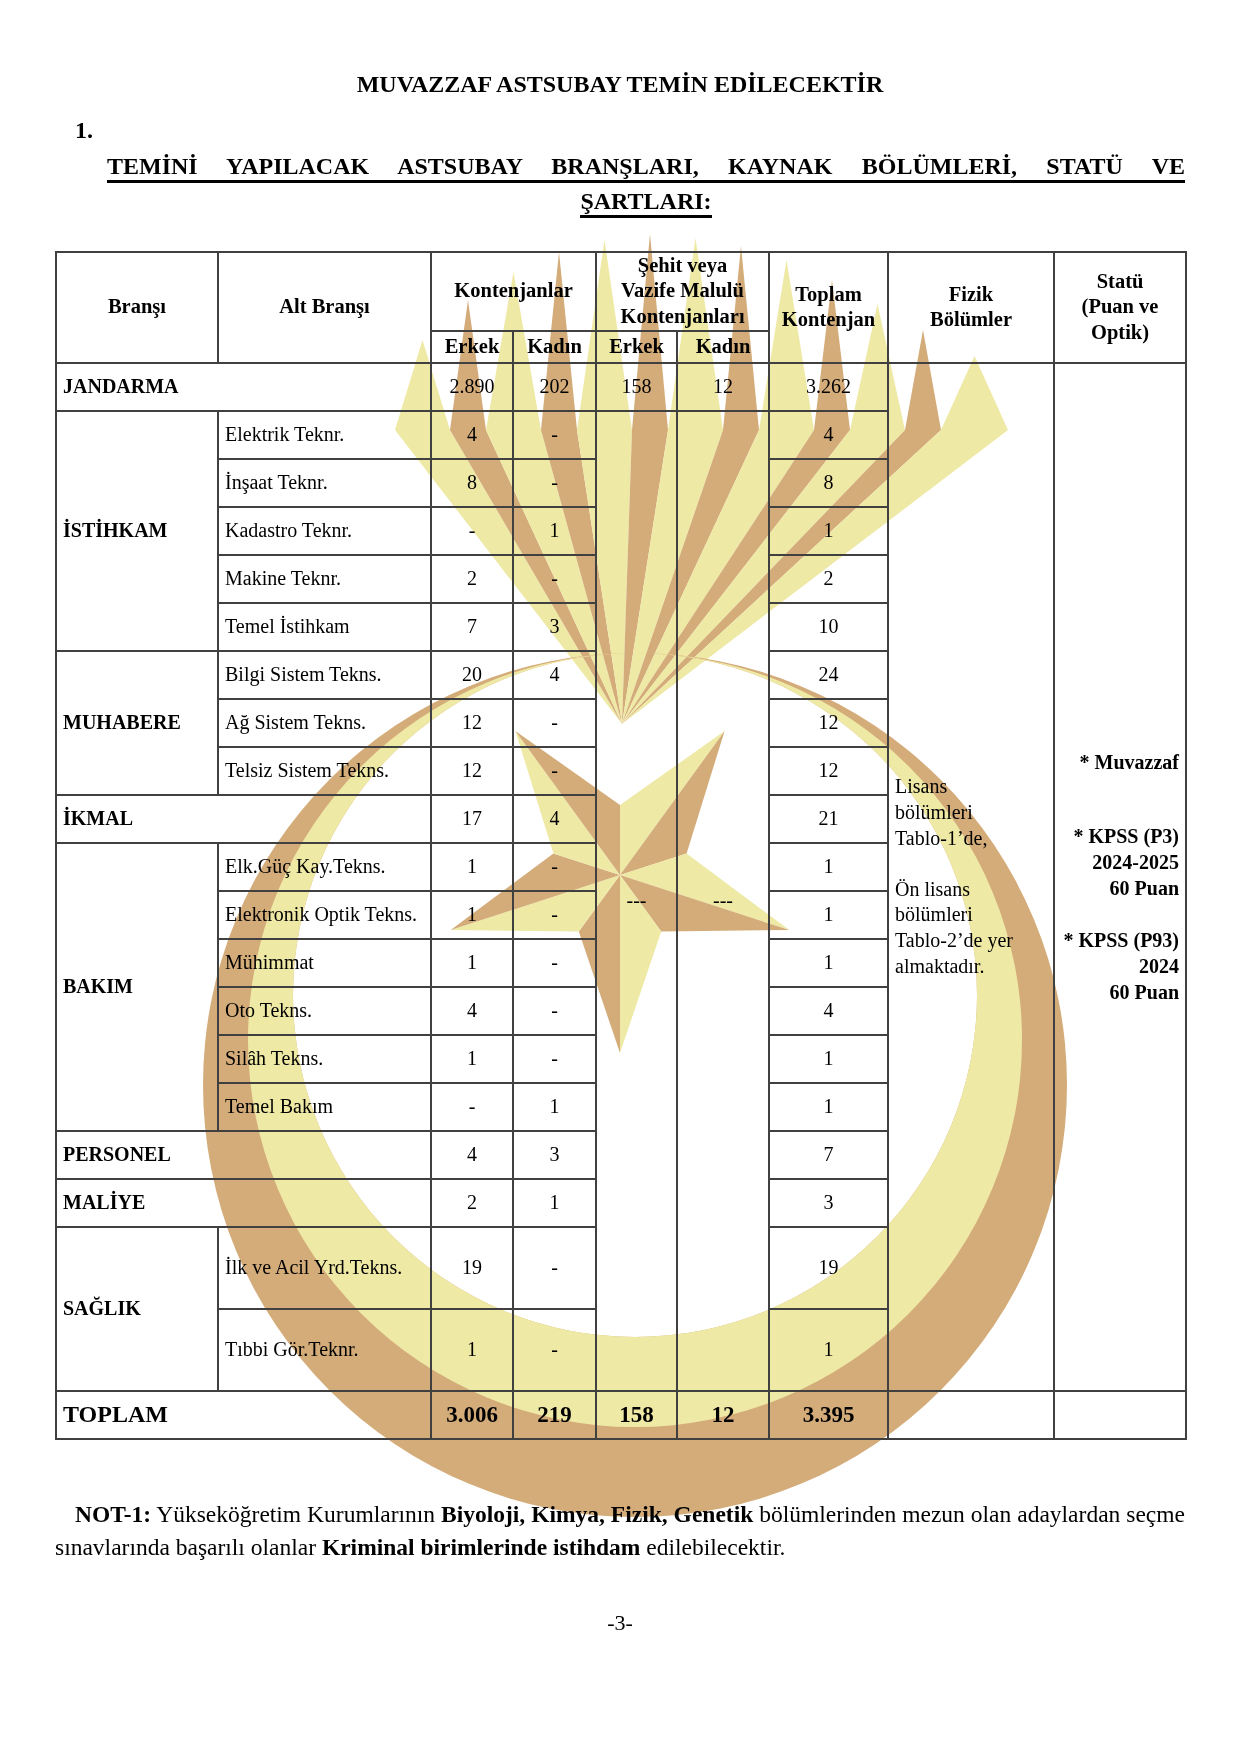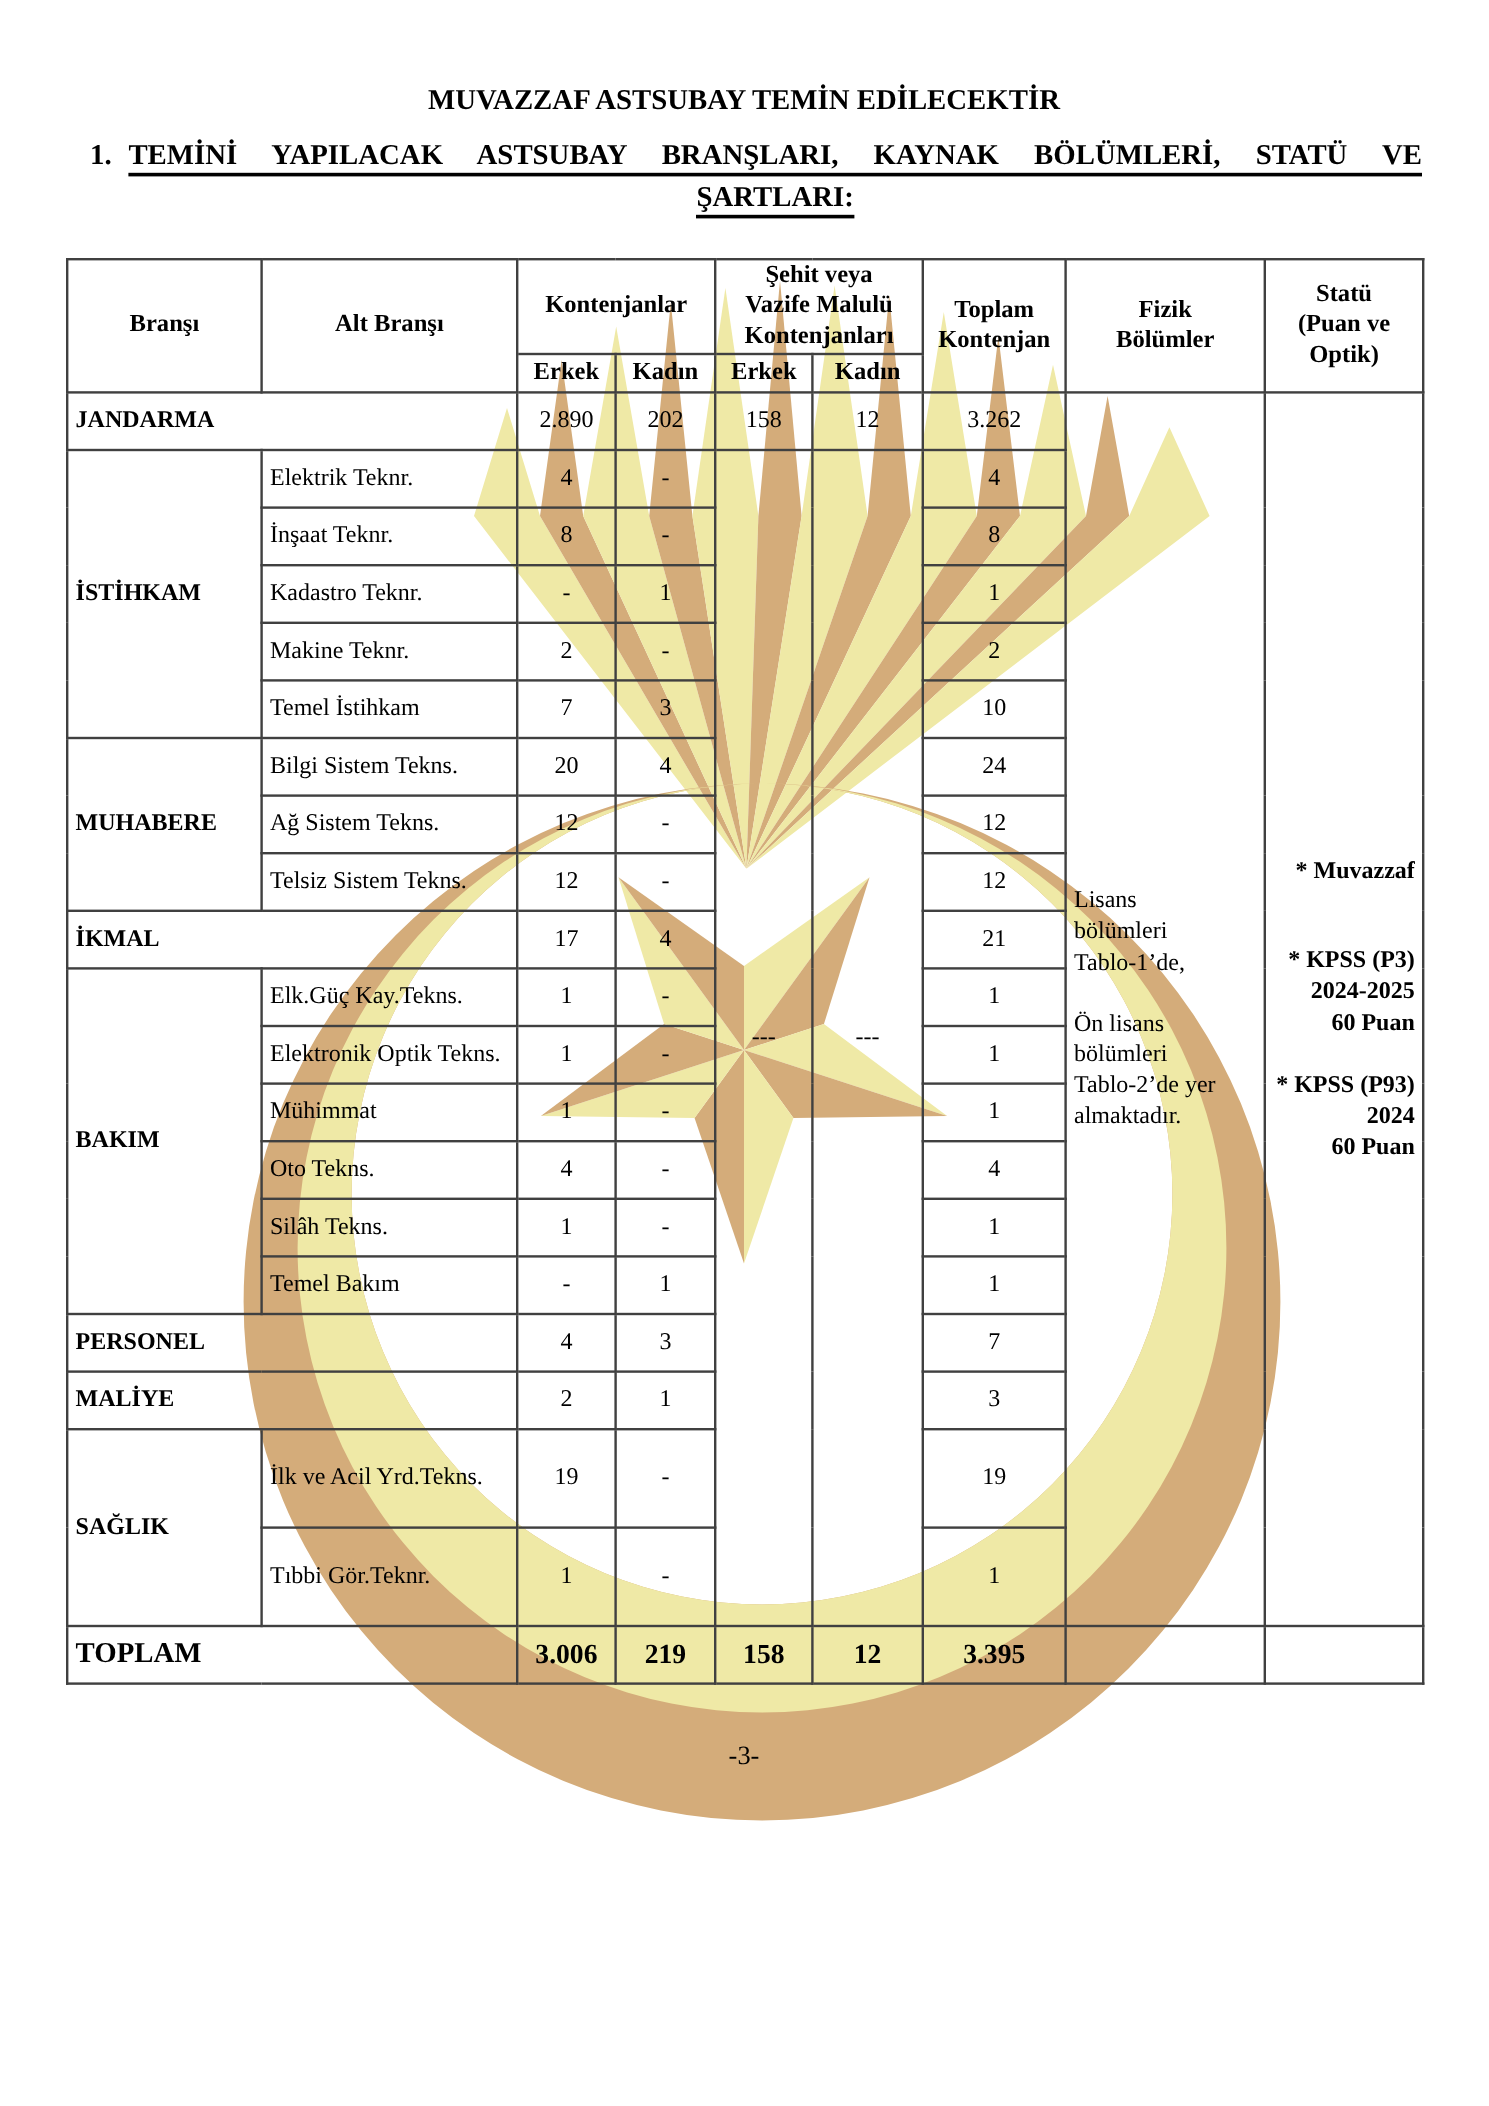--- a/index.html
+++ b/index.html
@@ -12,21 +12,21 @@
   body{
     width:1241px;height:1755px;background:#ffffff;position:relative;
     font-family:"Liberation Serif","DejaVu Serif",serif;color:var(--text);
     overflow:hidden;
   }
   .watermark{position:absolute;left:0;top:0;width:1241px;height:1755px;z-index:0;pointer-events:none;}
   .content{position:relative;z-index:1;padding:70px 56px 0 55px;}
   .title{ text-align:center;font-weight:bold;font-size:24px;line-height:1.22;}
   .heading{display:flex;margin:14px 0 0 20px;font-weight:bold;font-size:24px;line-height:1.45;}
   .heading .num{width:32px;flex:0 0 32px;}
-  .heading .htext{flex:1;}
+  .heading .htext{flex:1;margin-top:36px;}
   .hline1{text-align:justify;text-align-last:justify;}
   .hline1 .u, .hline2 .u{border-bottom:3px solid #000;padding-bottom:1px;}
   .hline2{text-align:center;}
   .para{margin:12px 0 0 0;font-size:23.5px;line-height:1.38;text-align:justify;text-indent:66px;}
   table.main{border-collapse:collapse;table-layout:fixed;width:1130px;margin-top:32px;}
   table.main th,table.main td{
     border:2px solid var(--border);padding:0 6px;vertical-align:middle;
     font-size:20px;background:transparent;overflow:hidden;
   }
   table.main th{font-weight:bold;text-align:center;font-size:20.5px;line-height:1.25;}
@@ -294,16 +294,17 @@
       <td class="num">219</td>
       <td class="num">158</td>
       <td class="num">12</td>
       <td class="num">3.395</td>
       <td></td>
       <td></td>
     </tr>
   </tbody>
     </table>
 
+  <p class="note"><b>NOT-1:</b><span> Yükseköğretim Kurumlarının </span><b>Biyoloji, Kimya, Fizik, Genetik</b><span> bölümlerinden mezun olan adaylardan seçme sınavlarında başarılı olanlar </span><b>Kriminal birimlerinde istihdam</b><span> edilebilecektir.</span></p>
 
   <div class="pageno">-3-</div>
 
 </div>
 
 </body></html>

